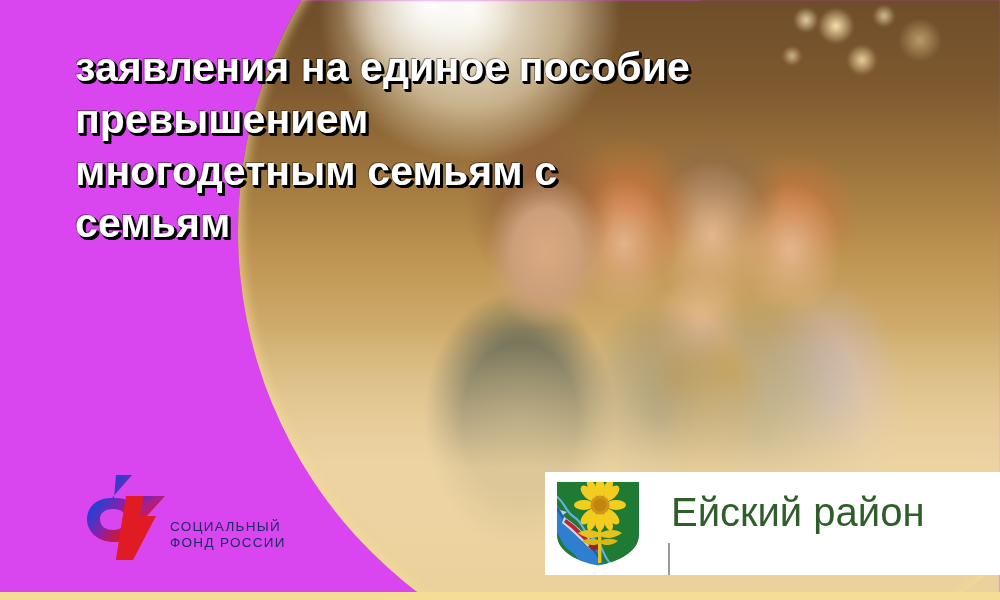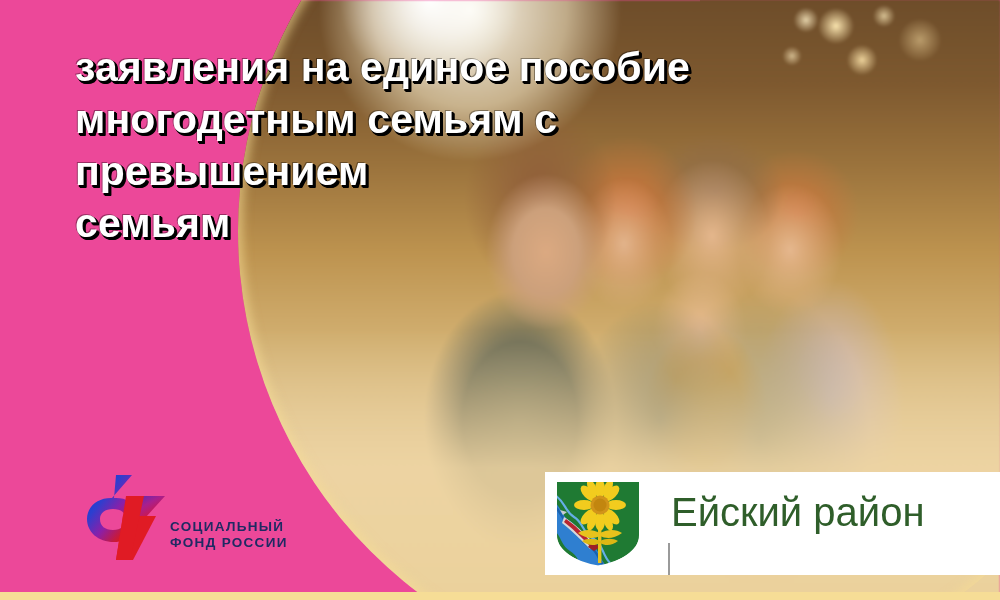--- a/index.html
+++ b/index.html
@@ -3,21 +3,21 @@
 <meta charset="utf-8">
 <style>
   html,body{margin:0;padding:0;}
   body{
     width:1000px;height:600px;
     font-family:"Liberation Sans","DejaVu Sans",sans-serif;
     overflow:hidden;background:#f6dd96;
   }
   #stage{
     position:relative;width:1000px;height:592px;overflow:hidden;
-    background:#ec4899;
+    background:#d946ef;
   }
 
   
   .photo-wrap{
     position:absolute;left:0;top:0;width:1000px;height:600px;
     overflow:hidden;
   }
   .photo-circle{
     position:absolute;
     left:238px;top:-222px;width:906px;height:906px;
@@ -93,21 +93,21 @@
       3px 3px 0 #000, 3px 2px 0 #000, 2px 3px 0 #000,
       2px 2px 0 #000, 1px 2px 0 #000, 2px 1px 0 #000,
       -1px -1px 0 rgba(0,0,0,.35);
   }
 
   
   .sfr-logo{position:absolute;left:70px;top:472px;width:215px;height:110px;z-index:6;}
   .sfr-mark{position:absolute;left:0;top:0;width:105px;height:90px;}
   .sfr-text{
     position:absolute;left:100px;top:47px;
-    font-size:13.5px;font-weight:bold;line-height:16px;color:#1f2a63;
+    font-size:13.5px;font-weight:normal;line-height:16px;color:#1f2a63;
     letter-spacing:1.3px;white-space:nowrap;
   }
 
   
   .plate{
     position:absolute;left:545px;top:472px;width:425px;height:103px;
     background:#ffffff;z-index:7;padding-left:44px;
   }
   .plate-shield{position:absolute;left:9px;top:7px;width:88px;height:89px;}
   .plate-title{
@@ -129,22 +129,22 @@
     <div class="photo-right">
       <div class="photo-art"></div>
     </div>
     <div class="photo-circle">
       <div class="photo-art"></div>
     </div>
   </div>
 
   <div class="headline">
     <div class="line">заявления на единое пособие</div>
+    <div class="line">превышением</div>
     <div class="line">многодетным семьям с</div>
-    <div class="line">превышением</div>
     <div class="line">семьям</div>
   </div>
 
   <div class="sfr-logo">
     <svg class="sfr-mark" viewBox="0 0 105 90">
       <defs>
         <linearGradient id="sfrGrad" x1="0" y1="0" x2="1" y2="1">
           <stop offset="0%" stop-color="#1133cc"></stop>
           <stop offset="32%" stop-color="#2b3fd0"></stop>
           <stop offset="55%" stop-color="#8b1fa8"></stop>

